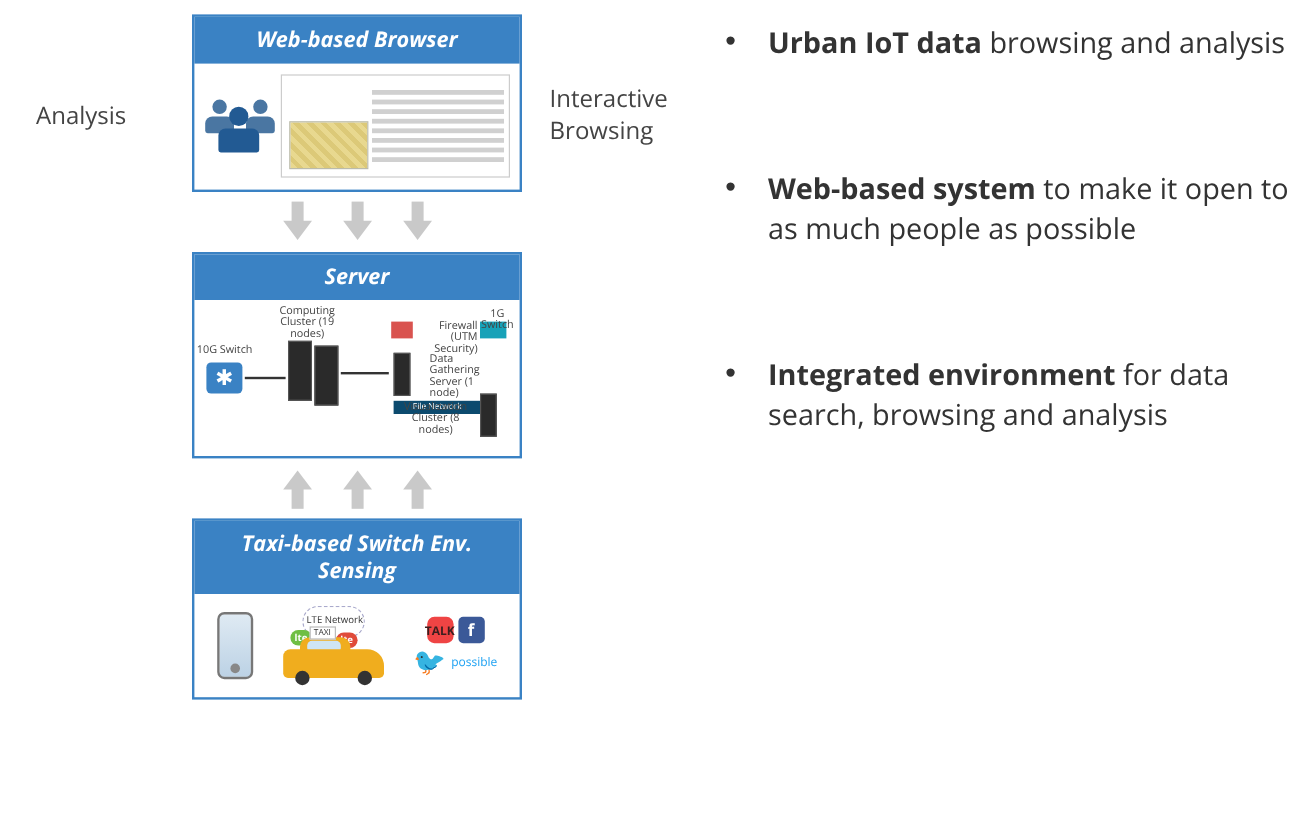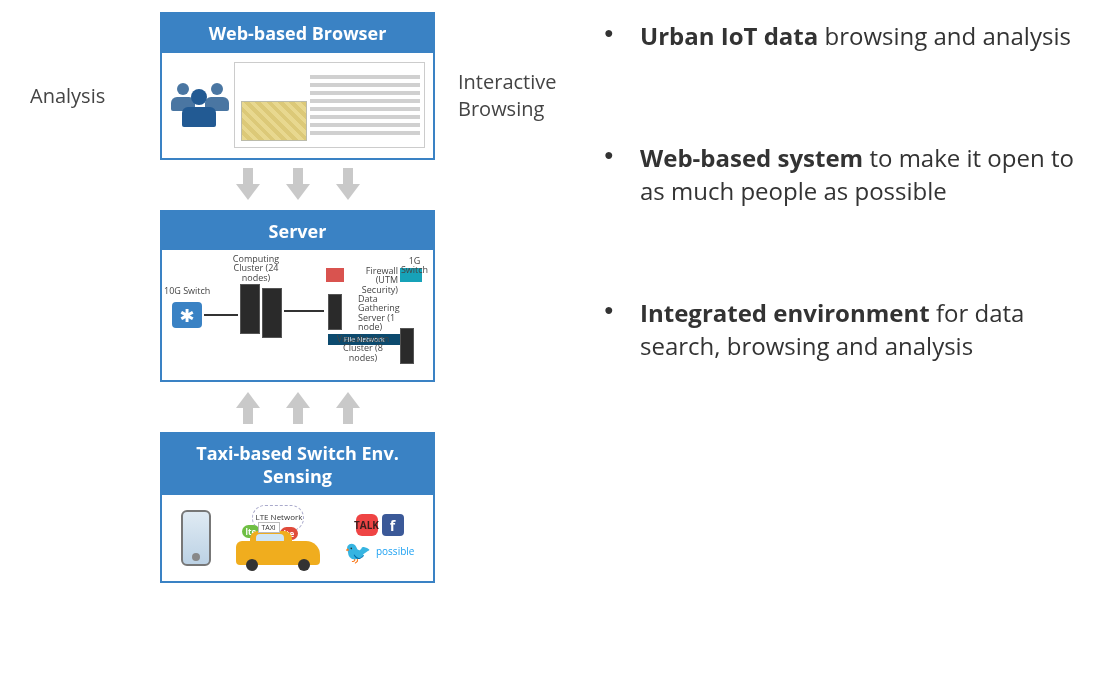--- a/index.html
+++ b/index.html
@@ -24,20 +24,21 @@
     background: #fff;
   }
   .layer-header {
     background: #3a82c4;
     color: #fff;
     font-weight: 700;
     font-size: 18px;
     text-align: center;
     padding: 8px 6px;
     line-height: 1.25;
+    font-style: italic;
   }
   .layer-body {
     position: relative;
     height: 105px;
     overflow: hidden;
   }
 
   
   #browser-body {
     display: flex;
@@ -294,21 +295,21 @@
     <div class="arrow"></div>
     <div class="arrow"></div>
   </div>
 
   <div class="layer-box">
     <div class="layer-header">Server</div>
     <div class="layer-body" id="server-body">
       <span class="srv-label" style="left:2px; top:36px;">10G Switch</span>
       <div class="switch-chip" style="left:10px; top:52px;"></div>
 
-      <span class="srv-label" style="left:64px; top:4px; width:60px;">Computing Cluster (24 nodes)</span>
+      <span class="srv-label" style="left:64px; top:4px; width:60px;">Computing Cluster (19 nodes)</span>
       <div class="rack" style="left:78px; top:34px;"></div>
       <div class="rack" style="left:100px; top:38px;"></div>
 
       <div class="srv-line" style="left:42px; top:64px; width:34px;"></div>
       <div class="srv-line" style="left:122px; top:60px; width:40px;"></div>
 
       <div class="fw-cube" style="left:164px; top:18px;"></div>
       <span class="srv-label" style="left:186px; top:16px; width:50px; text-align:right;">Firewall (UTM Security)</span>
 
       <div class="teal-cube" style="left:238px; top:18px;"></div>

